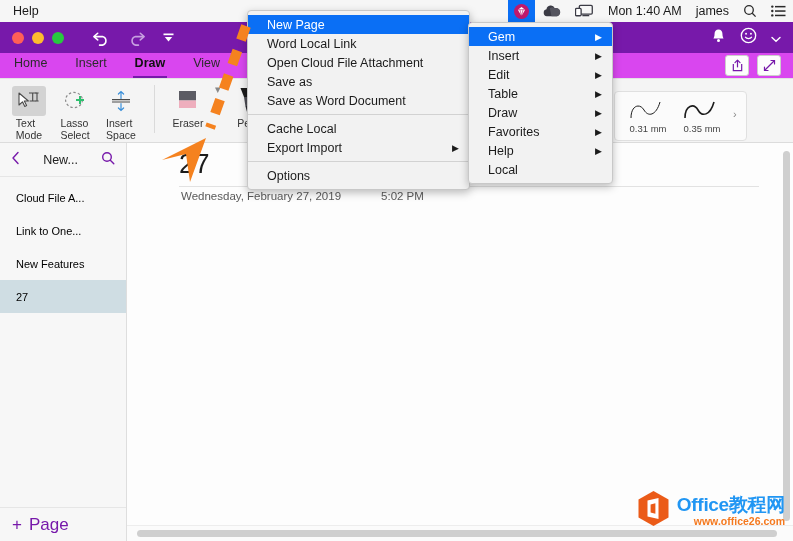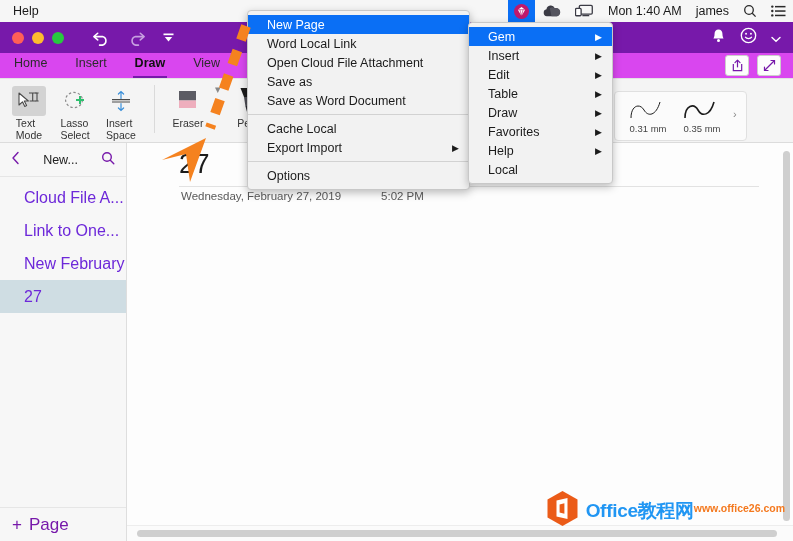--- a/index.html
+++ b/index.html
@@ -121,22 +121,22 @@
     width: 127px; background: #f7f7f7; border-right: 1px solid #dedede;
     display: flex; flex-direction: column;
   }
   .sb-head {
     height: 34px; display: flex; align-items: center; justify-content: space-between;
     padding: 0 11px; border-bottom: 1px solid #e6e6e6;
   }
   .sb-head .title { font-size: 12.5px; color: #222; }
   .sb-list { flex: 1; padding-top: 4px; }
   .sb-item {
-    height: 33px; display: flex; align-items: center; padding-left: 24px;
-    font-size: 16px; color: #6d28d9;
+    height: 33px; display: flex; align-items: center; padding-left: 16px;
+    font-size: 11px; color: #000000;
   }
   .sb-item.sel { background: #cfdde3; }
   .sb-foot {
     height: 34px; border-top: 1px solid #e6e6e6;
     display: flex; align-items: center; padding-left: 12px; gap: 7px;
   }
   .sb-foot .plus { font-size: 17px; color: #7719aa; line-height: 1; }
   .sb-foot .lbl { font-size: 17px; color: #7719aa; }
 
   .canvas { flex: 1; position: relative; background: #fbfbfb; }
@@ -188,21 +188,21 @@
   .msep { height: 1px; background: #d2d2d2; margin: 4px 0; }
 
   
   .anno { position: absolute; left: 150px; top: 20px; z-index: 90; pointer-events: none; }
 
   
   .wm {
     position: absolute; right: 8px; bottom: 10px;
     display: flex; align-items: center; gap: 7px; z-index: 70;
   }
-  .wm-text { display: flex; flex-direction: row; line-height: 1; }
+  .wm-text { display: flex; flex-direction: column; line-height: 1; text-align: right; }
   .wm-main { font-size: 19px; font-weight: bold; color: #2196f3; letter-spacing: -0.3px; }
   .wm-sub { font-size: 10.5px; font-weight: bold; color: #f4791f; margin-top: 2px; }
 </style>
 </head>
 <body>
 
 <div id="root">
 
   <div class="macbar">
     <div class="left">
@@ -439,21 +439,21 @@
           </span>
         </div>
         <div class="sb-list">
           <div class="sb-item">
             <span>Cloud File A...</span>
           </div>
           <div class="sb-item">
             <span>Link to One...</span>
           </div>
           <div class="sb-item">
-            <span>New February</span>
+            <span>New Features</span>
           </div>
           <div class="sb-item sel">
             <span>27</span>
           </div>
         </div>
         <div class="sb-foot">
           <span class="plus">+</span>
           <span class="lbl">Page</span>
         </div>
       </div>

